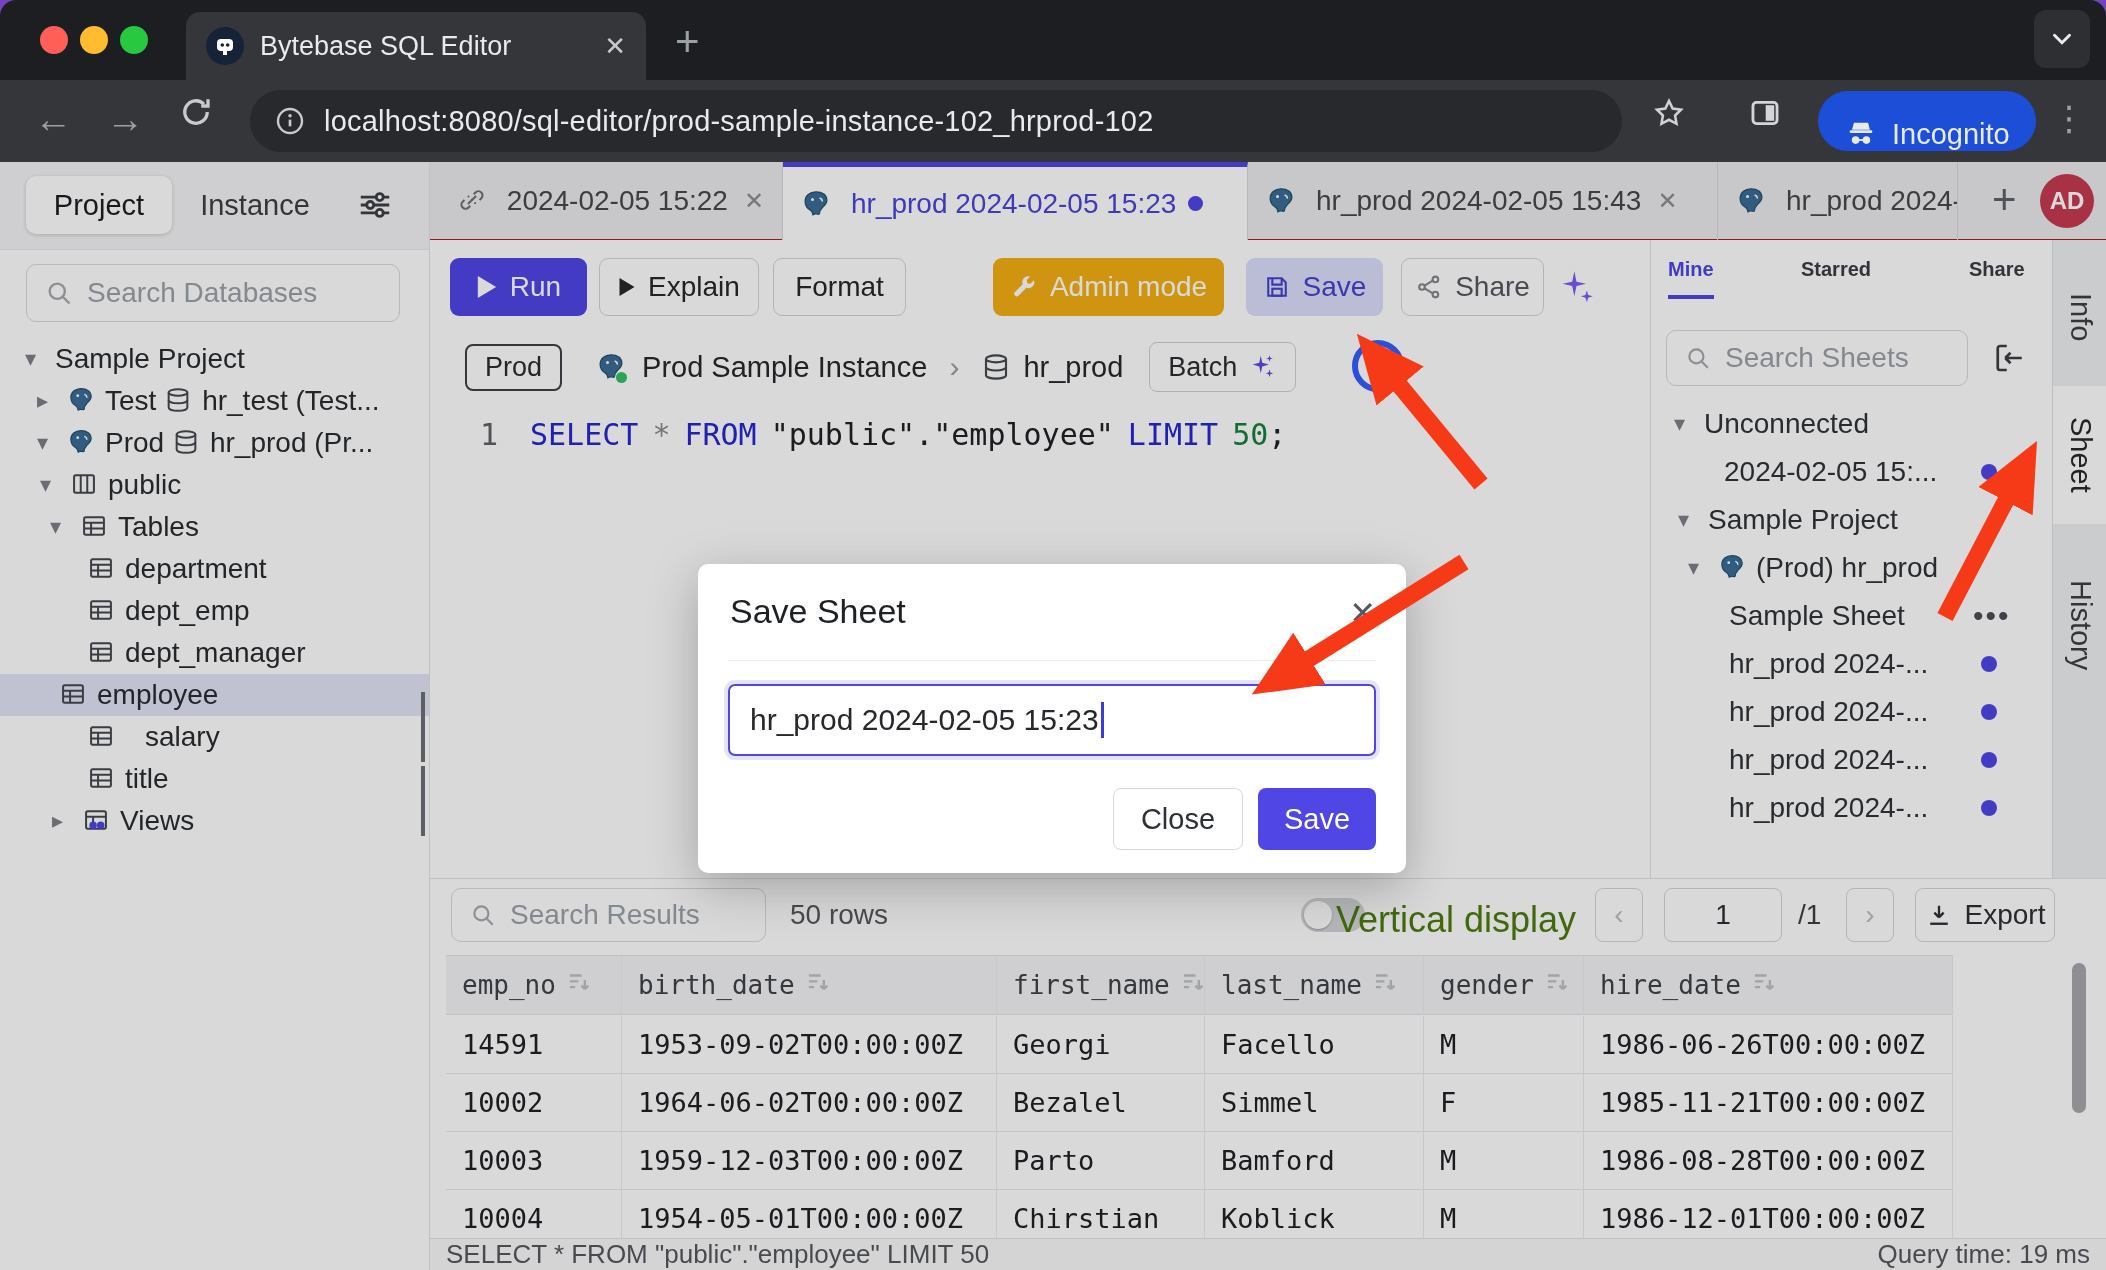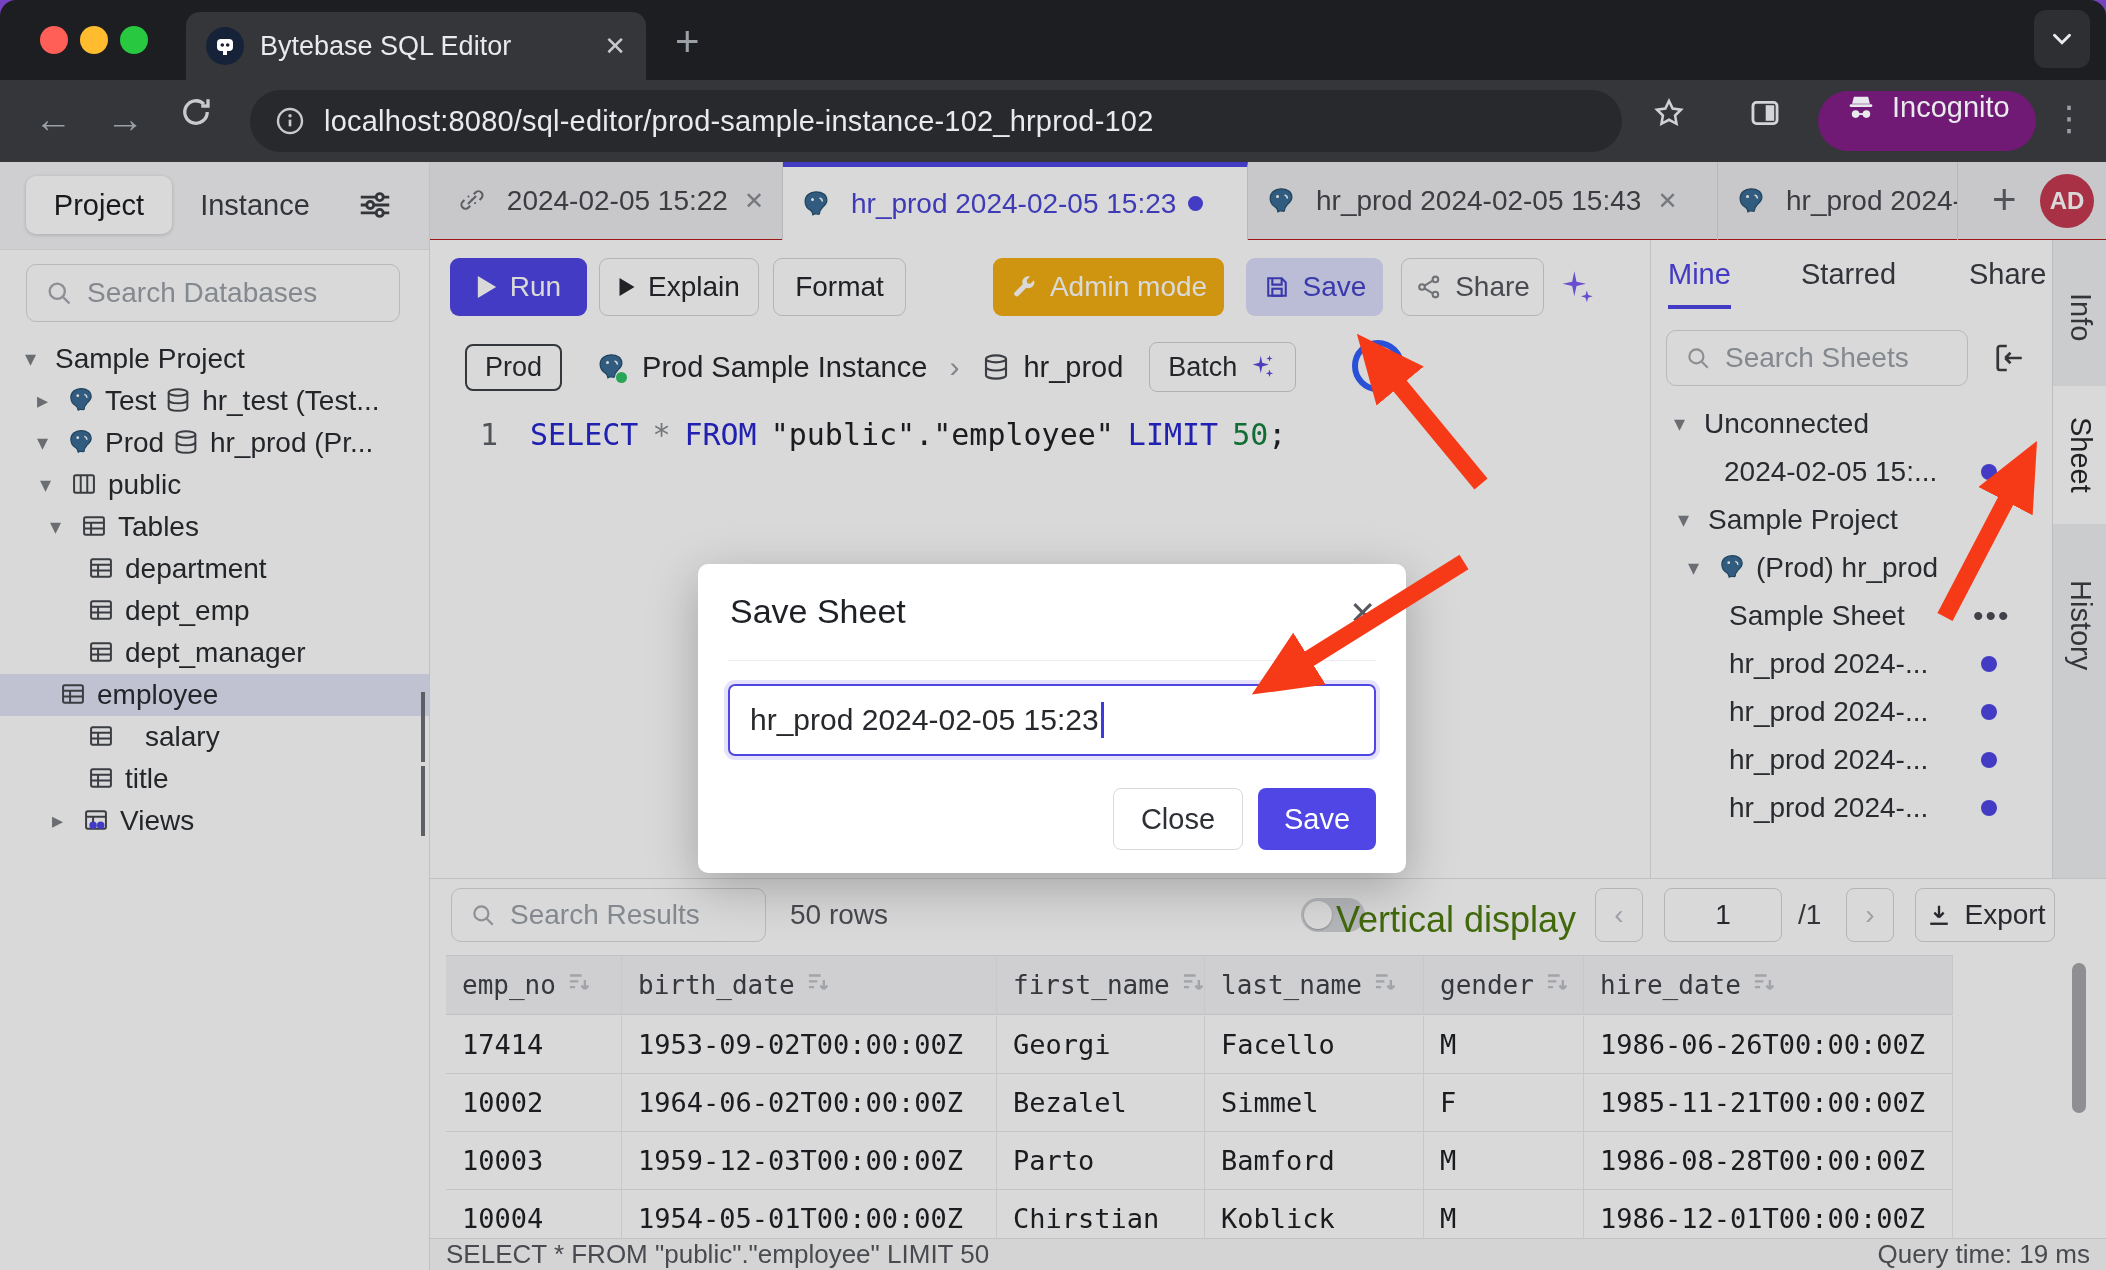--- a/index.html
+++ b/index.html
@@ -14,21 +14,21 @@
   .btab { position:absolute; left:186px; top:12px; width:460px; height:68px; background:#35363a; border-radius:14px 14px 0 0; display:flex; align-items:center; padding:6px 20px; }
   .btab-title { color:#e8eaed; font-size:27px; flex:1; margin-left:16px; }
   .favicon { width:38px; height:38px; border-radius:50%; background:#152238; display:flex; align-items:center; justify-content:center; }
   .tab-close { color:#c7c9cc; font-size:26px; }
   .newtab { position:absolute; left:675px; top:18px; color:#9aa0a6; font-size:42px; font-weight:300; }
   .tabsearch { position:absolute; left:2034px; top:10px; width:56px; height:58px; border-radius:12px; background:#2e2f33; display:flex; align-items:center; justify-content:center; }
   .chrome-bar { position:absolute; left:0; top:80px; width:2106px; height:82px; background:#35363a; }
   .navic { position:absolute; top:18px; font-size:38px; color:#9aa0a6; }
   .urlpill { position:absolute; left:250px; top:10px; width:1372px; height:62px; background:#28292c; border-radius:31px; display:flex; align-items:center; padding:0 24px; }
   .url { color:#e8eaed; font-size:29px; margin-left:18px; letter-spacing:.2px; }
-  .incog { position:absolute; left:1818px; top:11px; height:60px; background:#701a75; border-radius:30px; display:flex; align-items:flex-start; padding:0 26px; gap:14px; }
+  .incog { position:absolute; left:1818px; top:11px; height:60px; background:#1d4ed8; border-radius:30px; display:flex; align-items:flex-end; padding:0 26px; gap:14px; }
   .incog span { color:#e8eaed; font-size:29px; }
 
   
   .page { position:absolute; left:0; top:162px; width:2106px; height:1108px; background:#fff; }
 
   
   .lsb { position:absolute; left:0; top:0; width:430px; height:1108px; background:#fff; border-right:1px solid #e3e3e7; }
   .lsb-head { position:absolute; left:0; top:0; width:429px; height:88px; background:#f4f4f6; border-bottom:1px solid #e9e9ec; }
   .seg-on { position:absolute; left:26px; top:14px; width:146px; height:58px; background:#fff; border-radius:10px; box-shadow:0 1px 4px rgba(0,0,0,.18); display:flex; align-items:center; justify-content:center; font-size:29px; color:#1c1e21; }
   .seg-off { position:absolute; left:182px; top:14px; width:146px; height:58px; display:flex; align-items:center; justify-content:center; font-size:29px; color:#3c3f44; }
@@ -53,21 +53,21 @@
   .main { position:absolute; left:430px; top:78px; width:1220px; height:638px; background:#fff; }
   .btn { position:absolute; top:18px; height:58px; border-radius:9px; display:flex; align-items:center; justify-content:center; gap:12px; font-size:28px; }
   .btn.plain { background:#fff; border:1px solid #d5d5da; color:#26282c; }
   .crumb { position:absolute; top:88px; height:78px; left:0; width:100%; display:flex; align-items:center; }
   .envchip { border:2px solid #3e4146; border-radius:8px; font-size:27px; color:#2b2d31; padding:6px 18px; }
   .sqlrow { position:absolute; top:166px; left:0; width:100%; height:56px; font-family:"DejaVu Sans Mono", monospace; font-size:30px; display:flex; align-items:center; }
   .kw { color:#2626d2; } .op { color:#8a8d92; } .idf { color:#202225; } .num { color:#15803d; }
 
   
   .rpanel { position:absolute; left:1650px; top:78px; width:402px; height:638px; background:#fff; border-left:1px solid #e3e3e7; }
-  .rtab { position:absolute; top:18px; font-size:29px; color:#3b3e43; }
+  .rtab { position:absolute; top:18px; font-size:20px; color:#3b3e43;font-weight:bold; }
   .rtab.on { color:#4f46e5; border-bottom:4px solid #4f46e5; padding-bottom:14px; }
   .ritem { height:48px; display:flex; align-items:center; font-size:28px; color:#303338; white-space:nowrap; position:relative; }
   .rdot { position:absolute; left:330px; width:16px; height:16px; border-radius:50%; background:#4f46e5; }
   .rmenu { position:absolute; left:322px; color:#4b4e54; font-size:30px; letter-spacing:2px; }
 
   
   .vstrip { position:absolute; left:2052px; top:78px; width:54px; height:638px; background:#eef0f2; border-left:1px solid #e0e0e4; }
   .vtab { position:absolute; left:0; width:54px; writing-mode:vertical-rl; display:flex; align-items:center; justify-content:center; font-size:29px; color:#3c3f44; }
   .vtab.on { background:#fff; color:#26282c; }
 
@@ -594,21 +594,21 @@
           <div class="hc c5">
             <span>hire_date</span>
             <span><svg width="26" height="26" viewBox="0 0 20 20" fill="none" stroke="#bdc0c6" stroke-width="1.8">
                 <path d="M3 5h9M3 9.5h6.5M3 14h4"></path>
                 <path d="M14.5 8.5v7m0 0l-2.7-2.7m2.7 2.7l2.7-2.7"></path>
               </svg></span>
           </div>
         </div>
       <div class="tbody" id="tbody">
           <div class="trow">
-            <div class="tc c0">17414</div>
+            <div class="tc c0">14591</div>
             <div class="tc c1">1953-09-02T00:00:00Z</div>
             <div class="tc c2">Georgi</div>
             <div class="tc c3">Facello</div>
             <div class="tc c4">M</div>
             <div class="tc c5">1986-06-26T00:00:00Z</div>
           </div>
           <div class="trow">
             <div class="tc c0">10002</div>
             <div class="tc c1">1964-06-02T00:00:00Z</div>
             <div class="tc c2">Bezalel</div>

